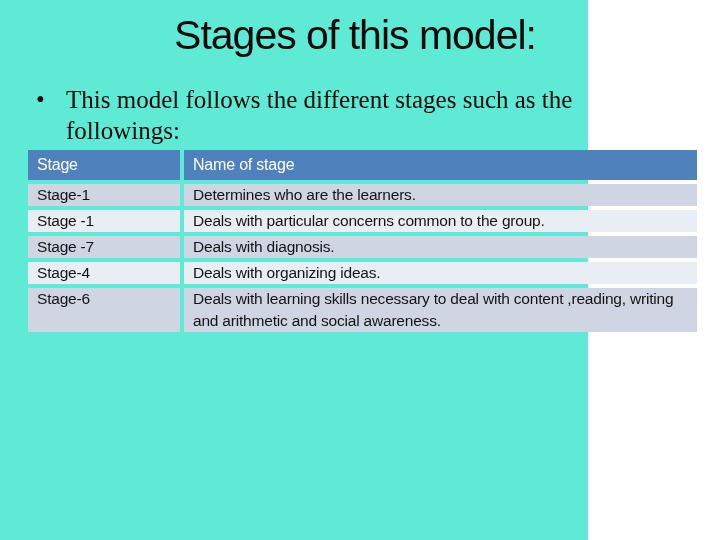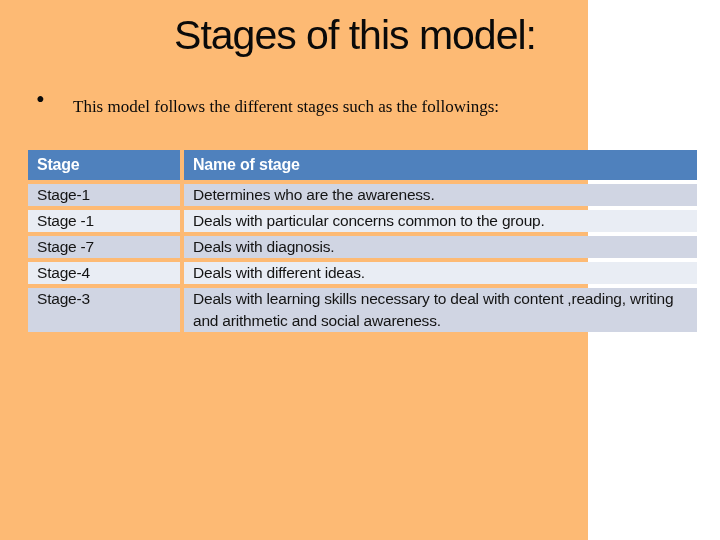--- a/index.html
+++ b/index.html
@@ -6,21 +6,21 @@
   html, body { margin: 0; padding: 0; }
   body {
     width: 720px; height: 540px;
     background: #ffffff;
     overflow: hidden;
     font-family: "Liberation Sans", sans-serif;
   }
   .slide {
     position: relative;
     width: 588px; height: 540px;
-    background: #fdba74;
+    background: #5eead4;
   }
   .title {
     position: absolute;
     top: 12px; left: 0;
     width: 710px;
     margin: 0;
     text-align: center;
     font-size: 41px;
     font-weight: 400;
     letter-spacing: -1px;
@@ -35,42 +35,42 @@
     align-items: flex-start;
     font-family: "Liberation Serif", serif;
     color: #0a0a0a;
   }
   .bullet-marker {
     font-size: 25px;
     line-height: 31px;
     flex: 0 0 30px;
   }
   .bullet-text {
-    margin: 7px;
+    margin: 0;
     width: 580px;
-    font-size: 17px;
+    font-size: 25px;
     line-height: 31px;
   }
   table.stages-table {
     position: absolute;
     left: 24px; top: 146px;
     width: 677px;
     border-collapse: separate;
     border-spacing: 4px 4px;
     table-layout: fixed;
   }
   .stages-table th, .stages-table td {
     text-align: left;
     vertical-align: top;
     letter-spacing: -0.2px;
   }
   .stages-table th {
     background: var(--header-bg, #4f81bd);
     color: var(--header-text, #ffffff);
-    font-weight: bold;
+    font-weight: normal;
     font-size: 16px;
     padding: 6px 9px;
     height: 30px;
     vertical-align: middle;
   }
   .stages-table th.col-stage { width: 152px; }
   .stages-table td {
     font-size: 15.5px;
     line-height: 1.42;
     color: var(--body-text, #141414);
@@ -94,34 +94,34 @@
   <table class="stages-table">
     <thead>
       <tr>
         <th class="col-stage">Stage</th>
         <th>Name of stage</th>
       </tr>
     </thead>
     <tbody>
       <tr>
         <td>Stage-1</td>
-        <td>Determines who are the awareness.</td>
+        <td>Determines who are the learners.</td>
       </tr>
       <tr>
         <td>Stage -1</td>
         <td>Deals with particular concerns common to the group.</td>
       </tr>
       <tr>
         <td>Stage -7</td>
         <td>Deals with diagnosis.</td>
       </tr>
       <tr>
         <td>Stage-4</td>
-        <td>Deals with  different ideas.</td>
+        <td>Deals with  organizing ideas.</td>
       </tr>
       <tr>
-        <td>Stage-3</td>
+        <td>Stage-6</td>
         <td>Deals with learning skills necessary to deal with content ,reading, writing and arithmetic and social awareness.</td>
       </tr>
     </tbody>
   </table>
 
 </div>
 
 </body></html>

